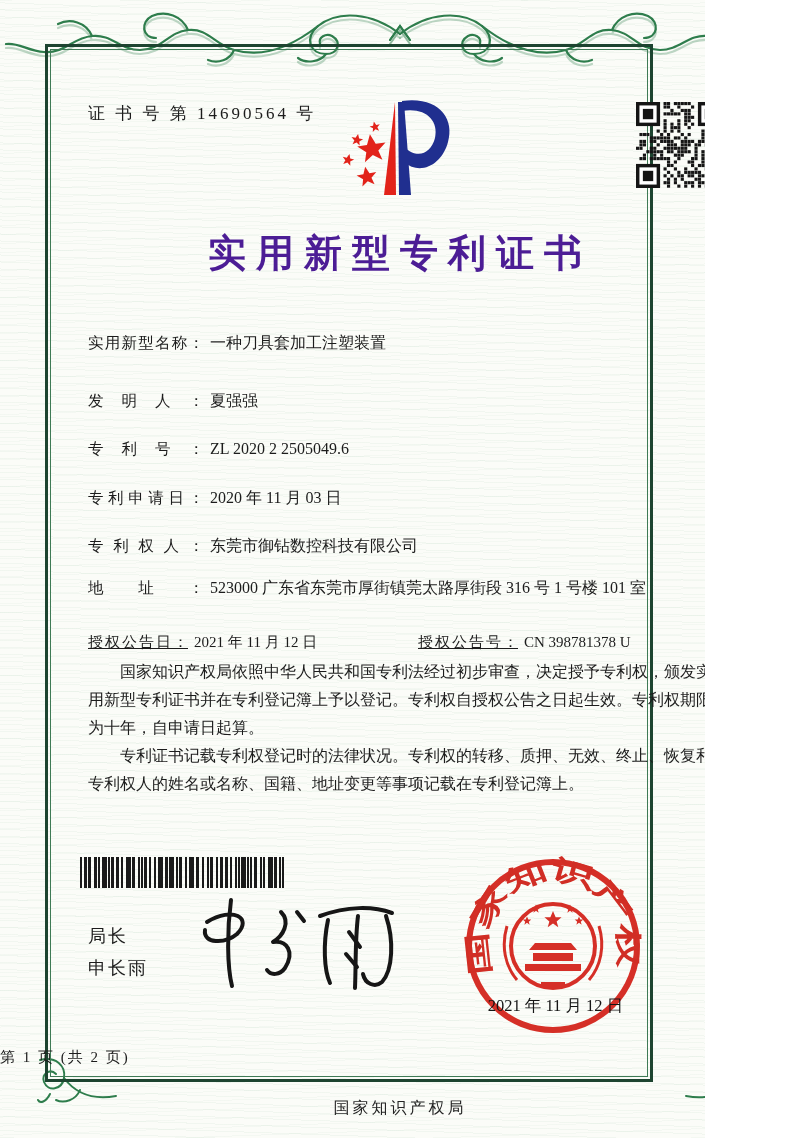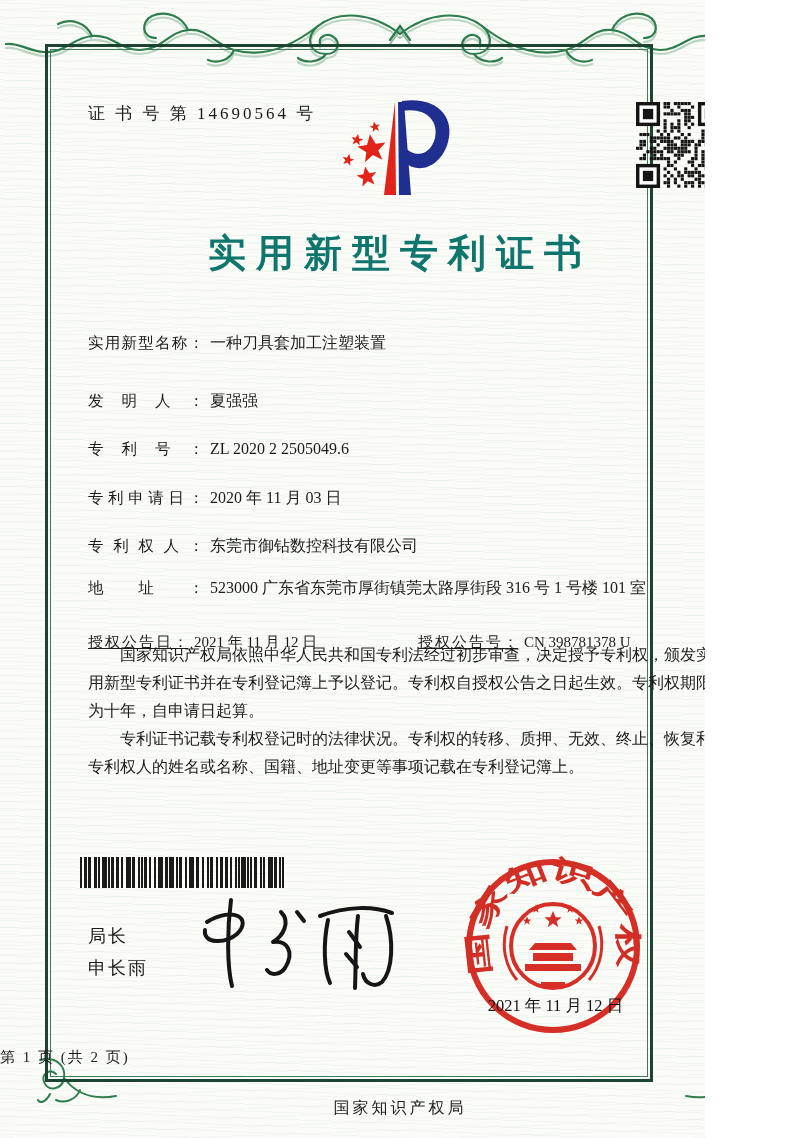--- a/index.html
+++ b/index.html
@@ -12,30 +12,30 @@
   .frame{position:absolute;left:45px;top:44px;right:52px;bottom:56px;border:3px solid #1d4430;}
   .frame-inner{position:absolute;inset:2px;border:1px solid #3e7a55;}
   .top-orn{position:absolute;left:0;top:4px;width:800px;height:64px;}
   .corn{position:absolute;width:84px;height:58px;}
   .edge-right{position:absolute;top:0;left:782px;width:12px;height:1138px;
     background:linear-gradient(90deg, rgba(46,125,76,0) 0%, rgba(46,125,76,.38) 40%, rgba(21,64,38,.55) 58%, rgba(46,125,76,.12) 100%);}
   .cert-no{position:absolute;left:88px;top:102px;font-size:17px;letter-spacing:3px;}
   .logo{position:absolute;left:328px;top:94px;width:150px;height:108px;}
   .qr{position:absolute;left:636px;top:102px;width:86px;height:86px;}
   .cert-title{position:absolute;left:0;top:228px;width:800px;text-align:center;
-    font-size:38px;font-weight:bold;letter-spacing:10px;color:#0f766e;}
+    font-size:38px;font-weight:bold;letter-spacing:10px;color:#4c1d95;}
   .frow{position:absolute;left:88px;width:630px;display:flex;align-items:flex-start;
     font-size:16px;line-height:26px;}
   .lbl{display:block;flex:none;width:116px;font-size:15.5px;text-align:justify;text-align-last:justify;}
   .val{display:block;margin-left:6px;}
   .addr .val{width:508px;}
   .grantB{position:absolute;left:330px;top:0;display:flex;}
   .grant{font-size:15px;}
   .grant .lbl{font-size:15px;width:100px;text-decoration:underline;}
-  .body-text{position:absolute;left:88px;top:642px;width:624px;font-size:16px;line-height:28px;text-align:justify;font-family:Liberation Mono, monospace;}
+  .body-text{position:absolute;left:88px;top:658px;width:624px;font-size:16px;line-height:28px;text-align:justify;}
   .body-text p{margin:0;text-indent:2em;}
   .barcode{position:absolute;left:80px;top:857px;width:212px;height:31px;}
   .signer-title{position:absolute;left:88px;top:924px;font-size:18px;letter-spacing:2px;}
   .signer-name{position:absolute;left:88px;top:956px;font-size:18px;letter-spacing:2px;}
   .signature{position:absolute;left:185px;top:886px;width:220px;height:115px;}
   .seal{position:absolute;left:455px;top:846px;width:200px;height:200px;opacity:.95;}
   .seal-date{position:absolute;left:458px;top:995px;width:195px;text-align:center;font-size:16.5px;color:#151515;}
   .page-num{position:absolute;left:0;top:1048px;width:800px;font-size:15px;letter-spacing:2px;}
   .back-note{position:absolute;left:0;top:1098px;width:800px;text-align:center;font-size:16px;letter-spacing:3px;color:#242424;}
 </style>

